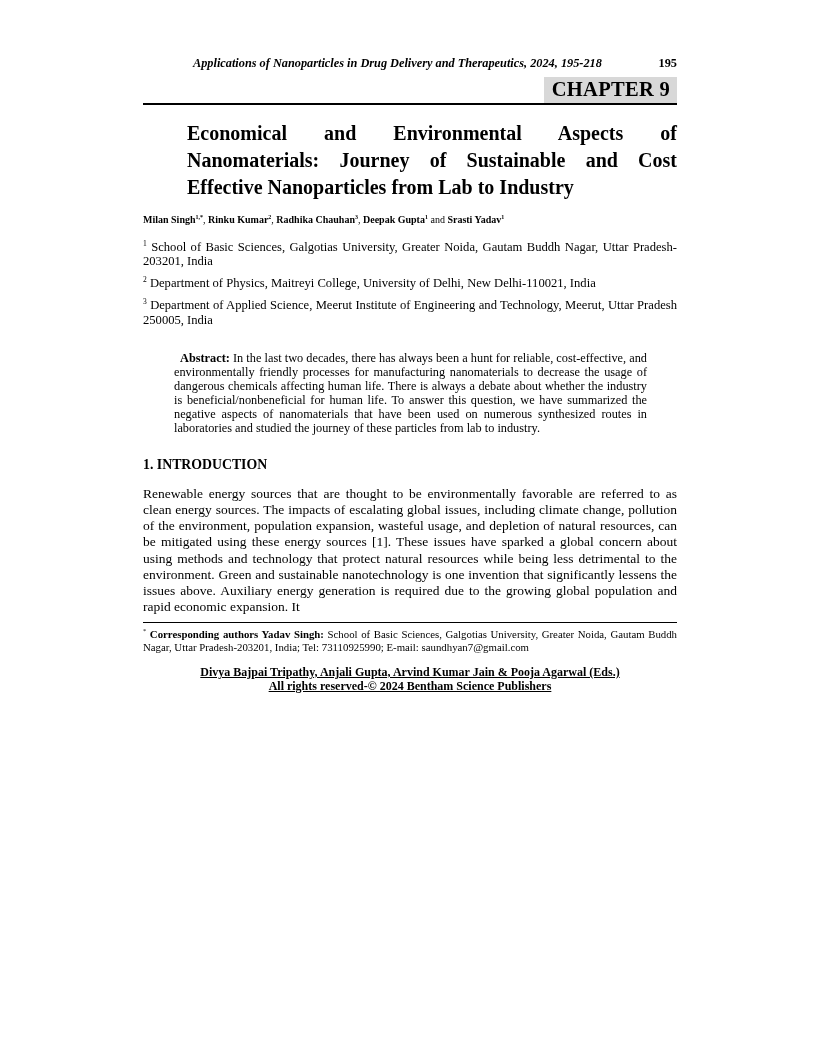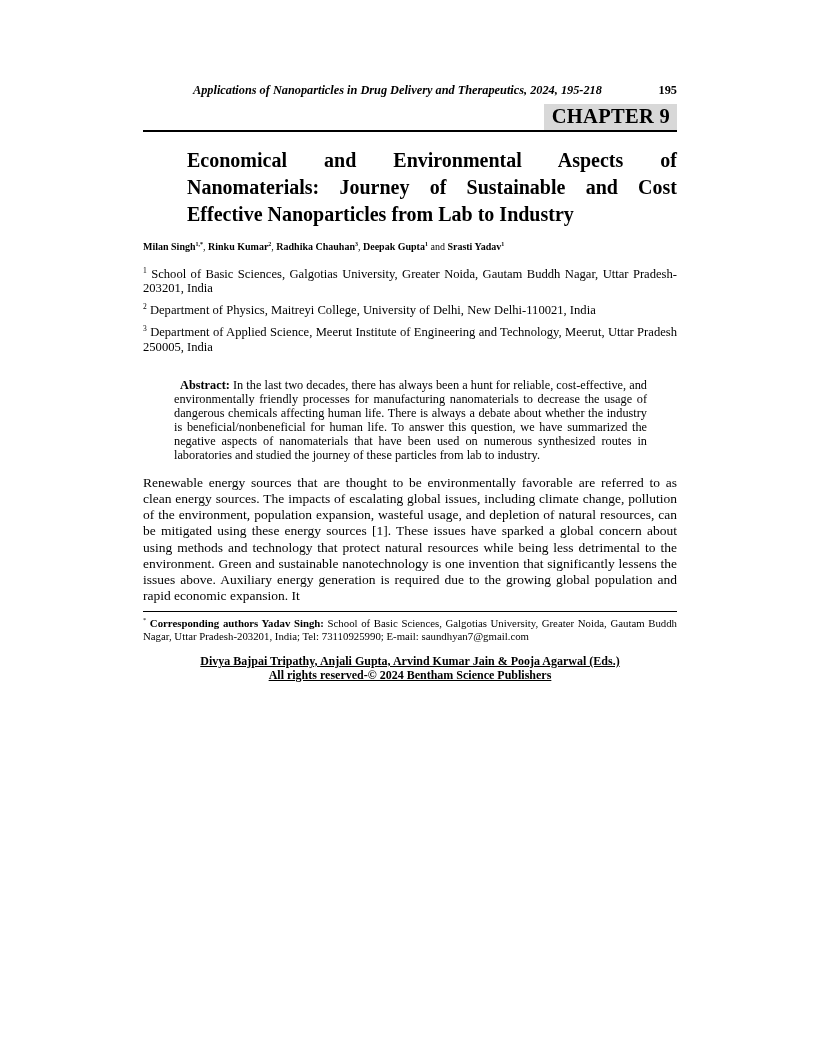--- a/index.html
+++ b/index.html
@@ -11,21 +11,21 @@
     position: relative;
     overflow: hidden;
   }
   .page {
     position: absolute;
     left: 143px; top: 0;
     width: 534px; height: 1056px;
   }
   
   .running-head {
-    margin-top: 84px;
+    margin-top: 57px;
     display: flex;
     align-items: baseline;
     font-size: 12.3px;
     font-weight: bold;
     line-height: 13px;
   }
   .running-head .head-text {
     font-style: italic;
     margin-left: 50px;
     flex: 1;
@@ -145,20 +145,21 @@
 
   <div class="affiliations">
       <p class="affiliation"><sup>1</sup> School of Basic Sciences, Galgotias University, Greater Noida, Gautam Buddh Nagar, Uttar Pradesh-203201, India</p>
       <p class="affiliation"><sup>2</sup> Department of Physics, Maitreyi College, University of Delhi, New Delhi-110021, India</p>
       <p class="affiliation"><sup>3</sup> Department of Applied Science, Meerut Institute of Engineering and Technology, Meerut, Uttar Pradesh 250005, India</p>
     </div>
 
   <p class="abstract"><b>Abstract:</b> <span>In the last two decades, there has always been a hunt for reliable, cost-effective, and environmentally friendly processes for manufacturing nanomaterials to decrease the usage of dangerous chemicals affecting human life. There is always a debate about whether the industry is beneficial/nonbeneficial for human life. To answer this question, we have summarized the negative aspects of nanomaterials that have been used on numerous synthesized routes in laboratories and studied the journey of these particles from lab to industry.</span></p>
 
 
+  <h2 class="section-heading">1. INTRODUCTION</h2>
 
   <p class="body-paragraph">Renewable energy sources that are thought to be environmentally favorable are referred to as clean energy sources. The impacts of escalating global issues, including climate change, pollution of the environment, population expansion, wasteful usage, and depletion of natural resources, can be mitigated using these energy sources [1]. These issues have sparked a global concern about using methods and technology that protect natural resources while being less detrimental to the environment. Green and sustainable nanotechnology is one invention that significantly lessens the issues above. Auxiliary energy generation is required due to the growing global population and rapid economic expansion. It</p>
 
   <div class="footnote"><sup>*</sup> <b>Corresponding authors Yadav Singh:</b> <span>School of Basic Sciences, Galgotias University, Greater Noida, Gautam Buddh Nagar, Uttar Pradesh-203201, India; Tel: 73110925990; E-mail: saundhyan7@gmail.com</span></div>
 
   <div class="imprint">
     <div>Divya Bajpai Tripathy, Anjali Gupta, Arvind Kumar Jain &amp; Pooja Agarwal (Eds.)</div>
     <div>All rights reserved-© 2024 Bentham Science Publishers</div>
   </div>
 

